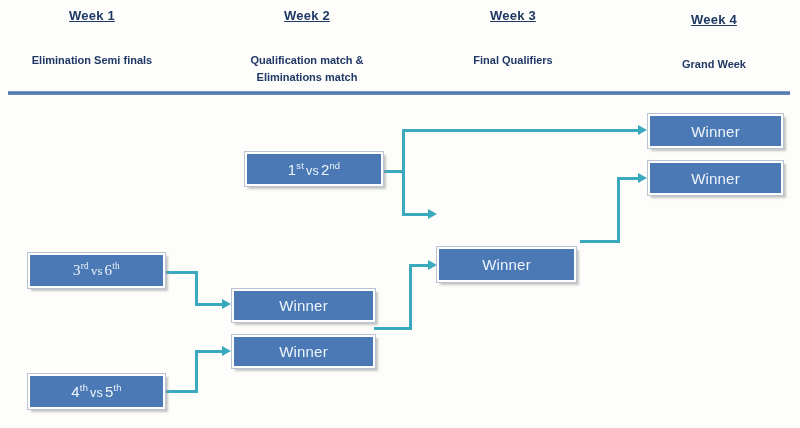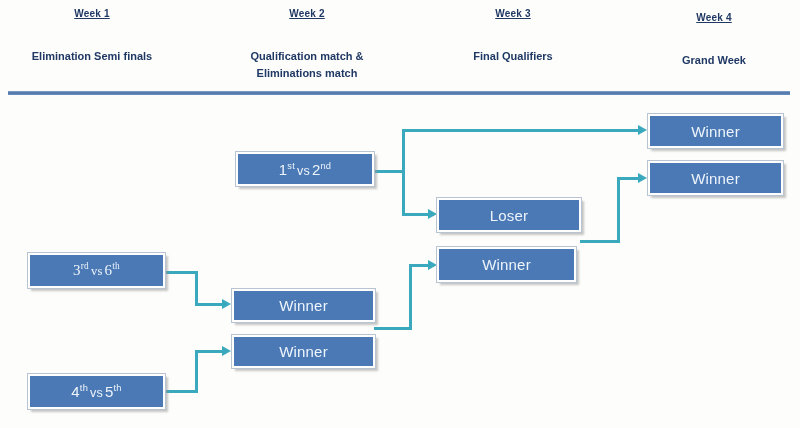--- a/index.html
+++ b/index.html
@@ -21,21 +21,21 @@
     height: 428px;
   }
 
   
   .hdr-col {
     position: absolute;
     text-align: center;
     color: #1f3864;
   }
   .hdr-title {
-    font-size: 10px;
+    font-size: 13px;
     font-weight: bold;
     text-decoration: underline;
     letter-spacing: .2px;
     white-space: nowrap;
   }
   .hdr-sub {
     margin-top: 29px;
     font-size: 11px;
     font-weight: bold;
     line-height: 17px;
@@ -145,21 +145,21 @@
   <div class="hline" style="left:164px; top:390px; width:34px;"></div>
   <div class="vline" style="left:195px; top:350px; height:43px;"></div>
   <div class="hline" style="left:195px; top:350px; width:32px;"></div>
   <div class="arrow" style="left:222px; top:346px;"></div>
 
   <div class="hline" style="left:374px; top:327px; width:38px;"></div>
   <div class="vline" style="left:409px; top:264px; height:66px;"></div>
   <div class="hline" style="left:409px; top:264px; width:25px;"></div>
   <div class="arrow" style="left:428px; top:260px;"></div>
 
-  <div class="node" style="left:236px; top:152px; width:138px; height:34px;">
+  <div class="node" style="left:245px; top:152px; width:138px; height:34px;">
     <span>
       <span>1</span><sup>st</sup><span class="vs">vs</span><span>2</span><sup>nd</sup>
     </span>
   </div>
 
   <div class="node" style="left:28px; top:253px; width:137px; height:35px;font-family:Liberation Serif, serif;">
     <span>
       <span>3</span><sup>rd</sup><span class="vs">vs</span><span>6</span><sup>th</sup>
     </span>
   </div>
@@ -171,23 +171,20 @@
   </div>
 
   <div class="node" style="left:232px; top:289px; width:143px; height:33px;">
     <span>Winner</span>
   </div>
 
   <div class="node" style="left:232px; top:335px; width:143px; height:33px;">
     <span>Winner</span>
   </div>
 
-  <div class="node" style="left:437px; top:198px; width:144px; height:34px;">
-    <span>Loser</span>
-  </div>
 
   <div class="node" style="left:437px; top:247px; width:139px; height:35px;">
     <span>Winner</span>
   </div>
 
   <div class="node" style="left:648px; top:114px; width:135px; height:34px;">
     <span>Winner</span>
   </div>
 
   <div class="node" style="left:648px; top:161px; width:135px; height:34px;">

